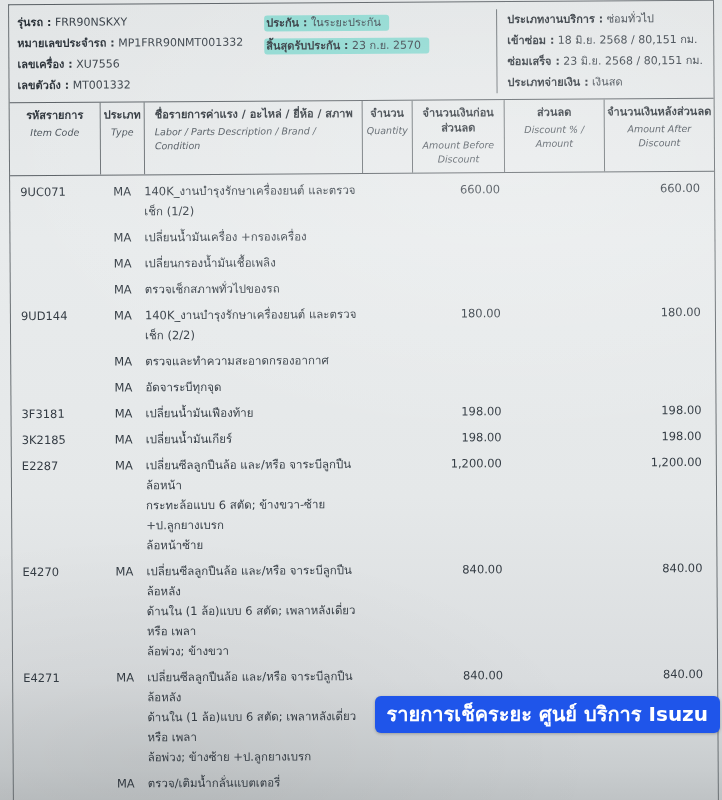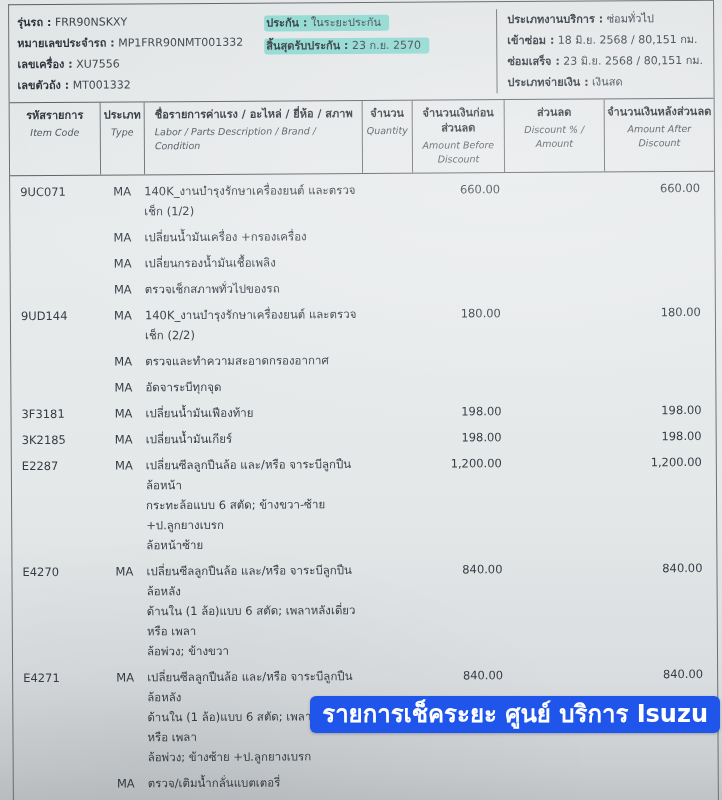--- a/index.html
+++ b/index.html
@@ -46,21 +46,21 @@
   .c-code { padding-left:10px; }
   .c-type { text-align:center; }
   .c-desc { white-space:pre-line; padding-right:6px; }
   .c-qty  { text-align:center; }
   .c-before { text-align:right; padding-right:4px; }
   .c-disc { text-align:center; }
   .c-after { text-align:right; padding-right:14px; }
 
   
   .banner { position:absolute; right:2px; top:696px; z-index:10;
-            background:#1f55ea; color:#ffffff; font-size:24px; font-weight:600;
+            background:#1f55ea; color:#ffffff; font-size:20px; font-weight:600;
             line-height:34px; padding:1px 12px 2px; border-radius:6px; white-space:nowrap;
             box-shadow:0 1px 3px rgba(0,0,0,0.25); }
 </style>
 </head>
 <body>
 
 <div class="photo">
   <div class="doc">
     <div class="frame">
 

